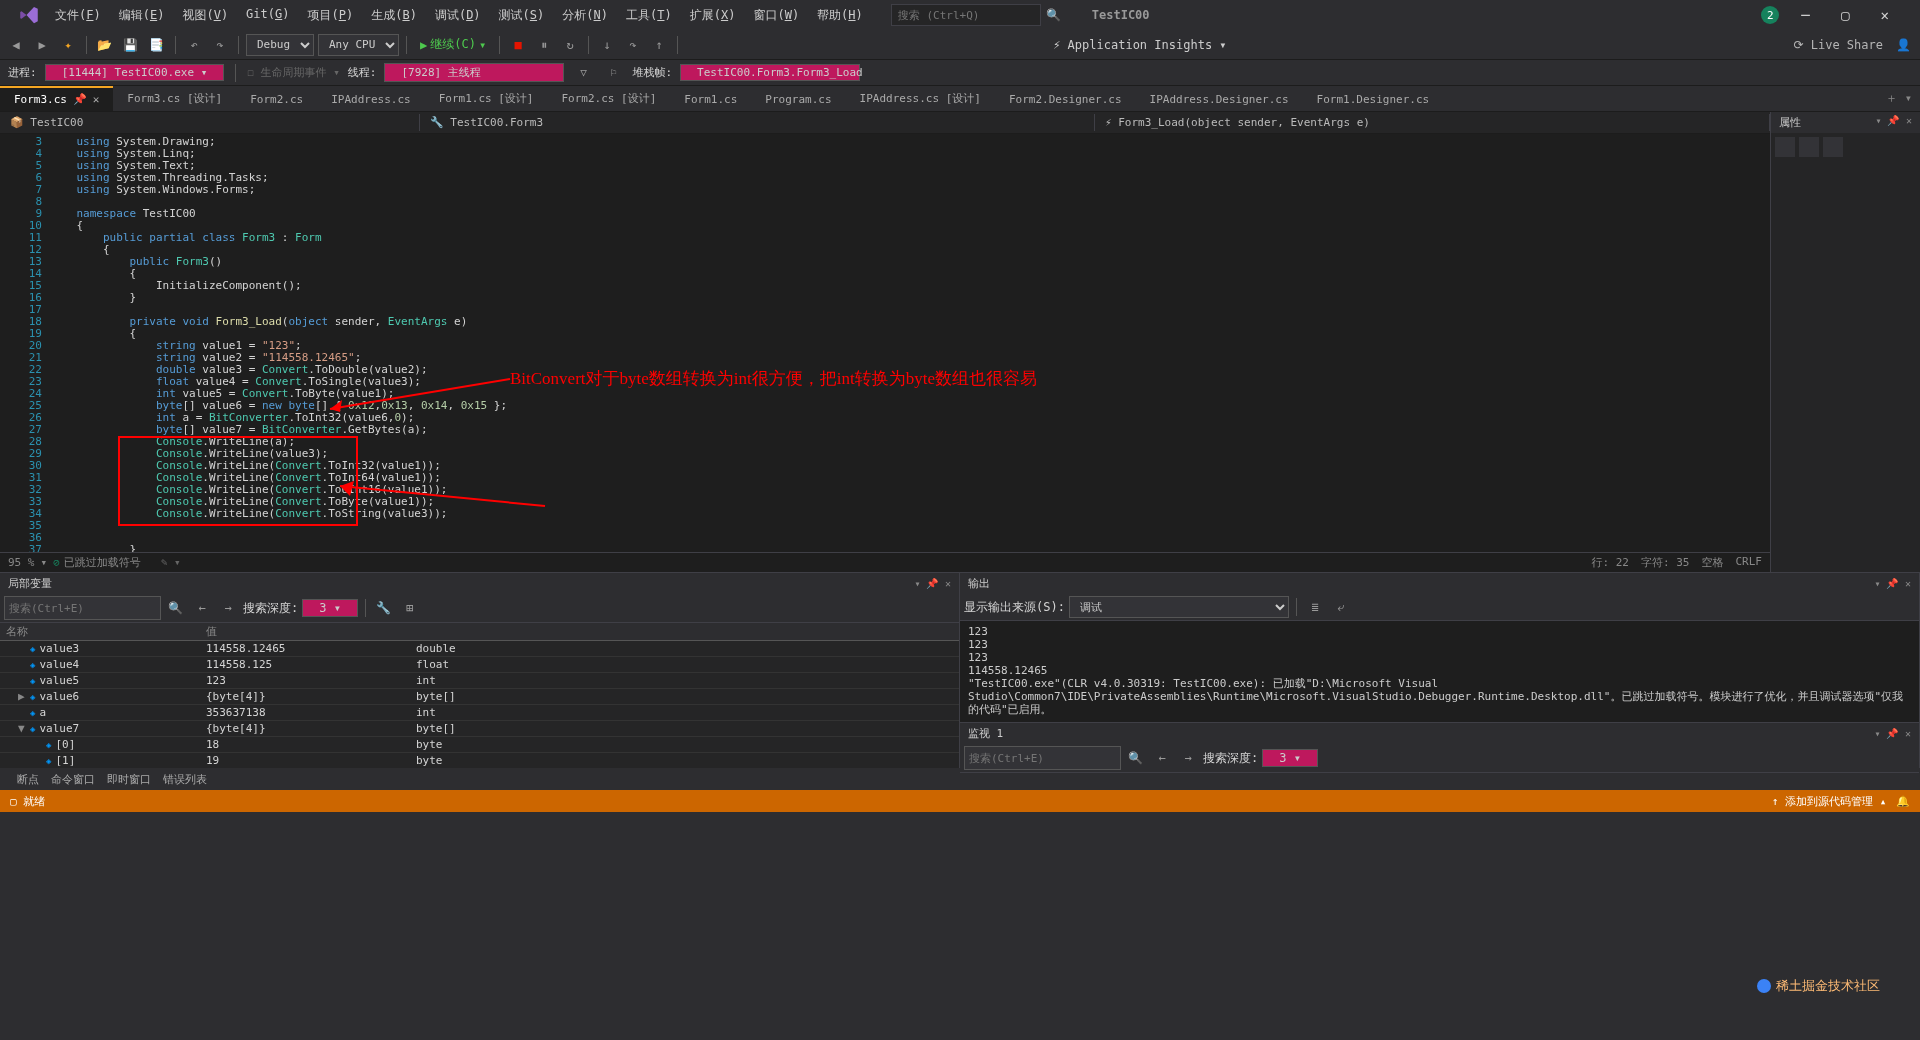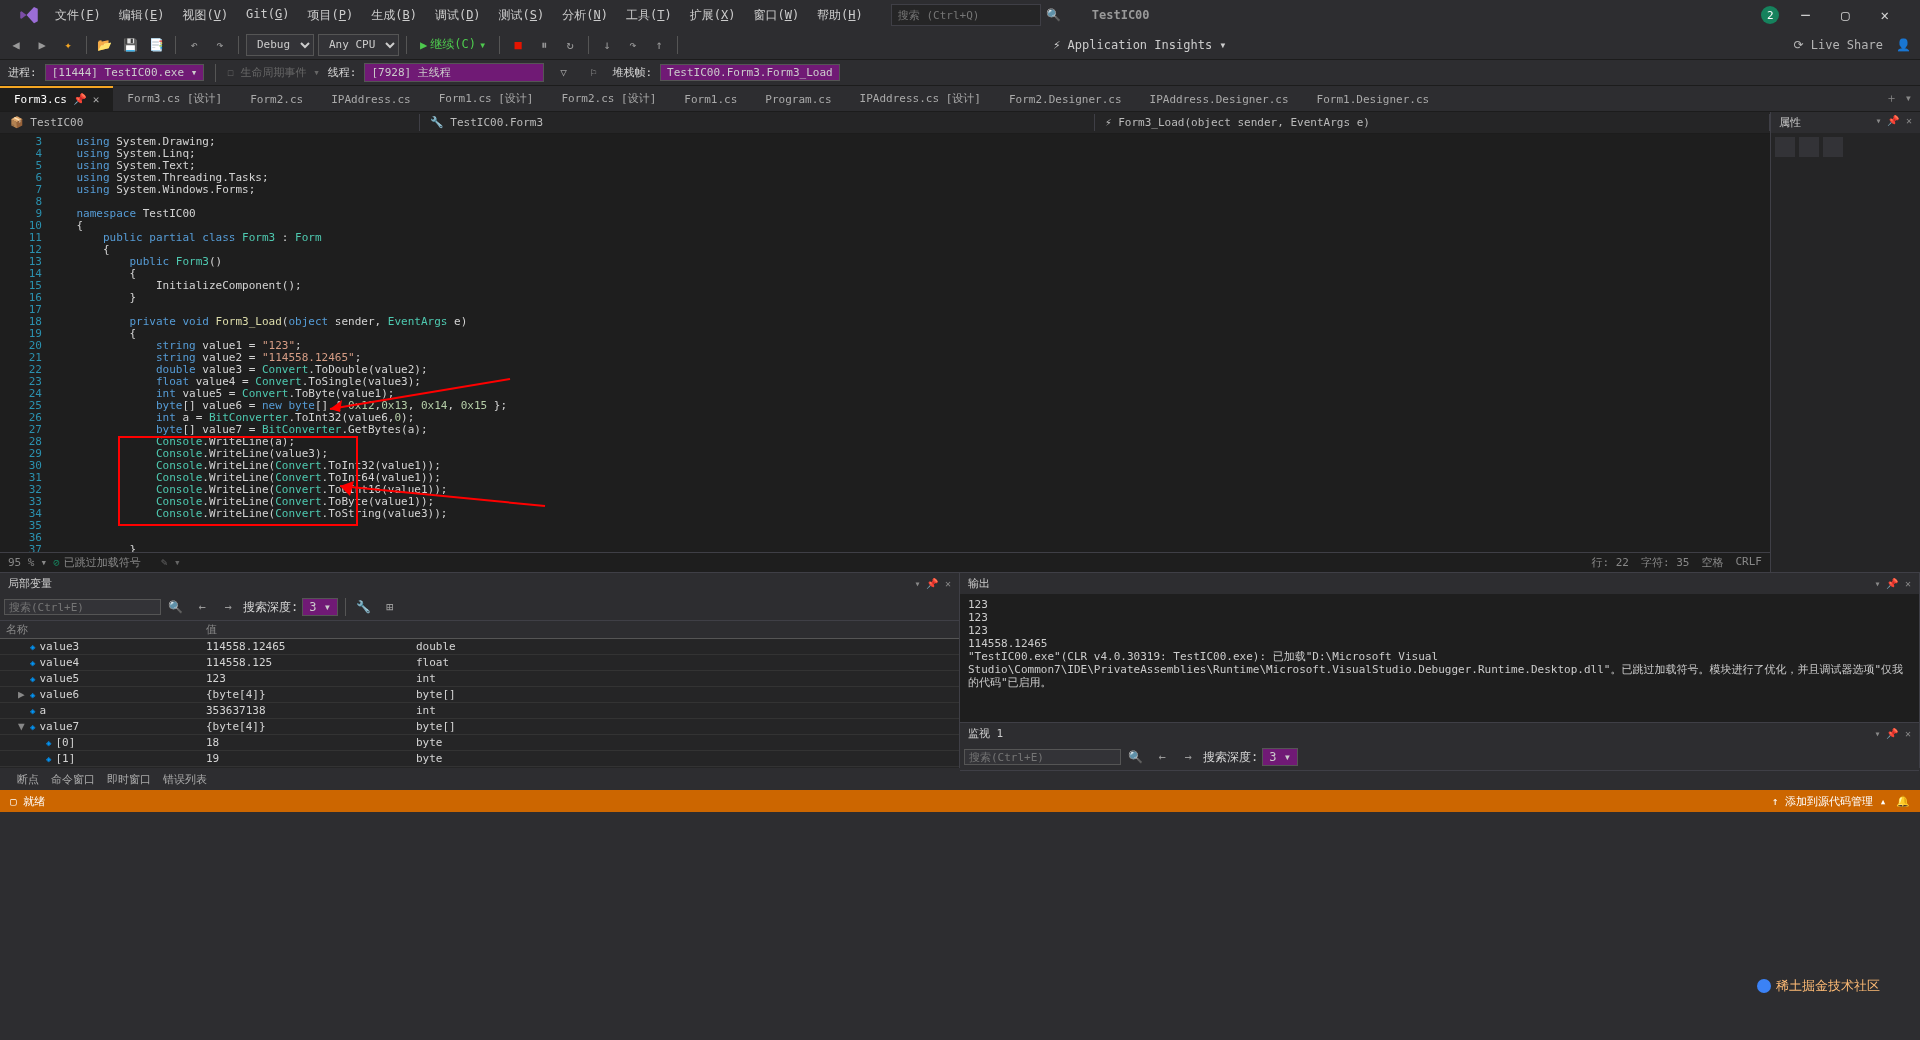--- a/index.html
+++ b/index.html
@@ -14,21 +14,21 @@
 .title-right { margin-left: auto; display: flex; align-items: center; gap: 10px; }
 .badge-green { background: #16825d; color: white; border-radius: 50%; width: 18px; height: 18px; display: inline-flex; align-items: center; justify-content: center; font-size: 11px; }
 .win-btns span { padding: 6px 12px; font-size: 14px; cursor: pointer; }
 .toolbar { background: #2d2d30; height: 30px; display: flex; align-items: center; padding: 0 5px; gap: 4px; border-bottom: 1px solid #1c1c1c; }
 .tb-btn { width: 22px; height: 22px; display: inline-flex; align-items: center; justify-content: center; color: #999; cursor: pointer; }
 .tb-sep { width: 1px; height: 18px; background: #555; margin: 0 3px; }
 .tb-drop { background: #333337; border: 1px solid #555; color: #ccc; padding: 2px 6px; font-size: 11px; height: 22px; }
 .tb-continue { color: #4ec94e; display: flex; align-items: center; gap: 3px; padding: 0 6px; }
 .tb-text { color: #ccc; padding: 0 4px; }
 .debugbar { background: #2d2d30; height: 26px; display: flex; align-items: center; padding: 0 8px; gap: 8px; font-size: 11px; border-bottom: 1px solid #1c1c1c; }
-.proc-box { background: #701a75; border: 1px solid #555; padding: 1px 6px; color: #ccc; }
+.proc-box { background: #be185d; border: 1px solid #555; padding: 1px 16px; color: #ccc; }
 .tabs { background: #2d2d30; height: 26px; display: flex; align-items: flex-end; border-bottom: 1px solid #1c1c1c; position: relative; }
 .tab { padding: 5px 14px; color: #aaa; cursor: pointer; font-size: 11px; border-top: 1px solid transparent; position: relative; }
 .tab.active { background: #1e1e1e; color: #fff; border-top: 2px solid #f5a623; }
 .tab .close { margin-left: 6px; color: #aaa; }
 .navbar { background: #252526; height: 22px; display: flex; align-items: center; border-bottom: 1px solid #1c1c1c; }
 .nav-crumb { padding: 2px 10px; color: #bbb; font-size: 11px; flex: 1; border-right: 1px solid #3f3f46; }
 .main-area { display: flex; height: 460px; }
 .editor-wrap { flex: 1; display: flex; flex-direction: column; position: relative; }
 .code-area { flex: 1; display: flex; background: #1e1e1e; position: relative; overflow: hidden; }
 .gutter { width: 50px; background: #1e1e1e; text-align: right; padding-right: 8px; color: #2b91af; font-size: 11px; line-height: 12px; padding-top: 2px; }
@@ -44,21 +44,21 @@
 .right-panel { width: 150px; background: #252526; border-left: 1px solid #3f3f46; }
 .panel-title { background: #2d2d30; padding: 3px 8px; color: #ccc; font-size: 11px; display: flex; justify-content: space-between; }
 .props-icons { padding: 4px; display: flex; gap: 4px; }
 .props-icons span { width: 20px; height: 20px; background: #333337; display: inline-block; }
 .statusline { background: #1e1e1e; height: 20px; display: flex; align-items: center; padding: 0 8px; font-size: 11px; color: #888; border-top: 1px solid #3f3f46; }
 .statusline .right { margin-left: auto; display: flex; gap: 12px; }
 .bottom-panels { display: flex; height: 196px; border-top: 1px solid #3f3f46; }
 .btm-panel { background: #252526; flex: 1; display: flex; flex-direction: column; border-right: 1px solid #3f3f46; }
 .btm-header { background: #2d2d30; padding: 3px 8px; color: #ccc; font-size: 11px; display: flex; justify-content: space-between; align-items: center; }
 .btm-toolbar { background: #2d2d30; padding: 2px 4px; display: flex; align-items: center; gap: 4px; border-bottom: 1px solid #3f3f46; }
-.btm-search { background: #333337; border: 1px solid #555; color: #888; padding: 1px 4px; flex: 0 0 150px; font-size: 11px; height: 16px; }
+.btm-search { background: #333337; border: 1px solid #555; color: #888; padding: 1px 4px; flex: 0 0 150px; font-size: 11px; height: 24px; }
 .var-table { flex: 1; overflow: auto; font-size: 11px; }
 .var-row { display: flex; border-bottom: 1px solid #333; height: 16px; align-items: center; }
 .var-row.header { background: #2d2d30; color: #888; height: 18px; border-bottom: 1px solid #555; }
 .var-cell { padding: 0 6px; overflow: hidden; }
 .var-cell.name { width: 200px; display: flex; align-items: center; }
 .var-cell.val { width: 210px; }
 .var-cell.type { flex: 1; }
 .var-exp { color: #888; width: 12px; display: inline-block; }
 .var-icon { color: #0097fb; margin-right: 4px; font-size: 9px; }
 .output-body { flex: 1; background: #1e1e1e; padding: 4px 8px; font-size: 11px; line-height: 13px; color: #ccc; white-space: pre-wrap; overflow: auto; }
@@ -210,20 +210,21 @@
           <div class="ln">31</div>
           <div class="ln">32</div>
           <div class="ln">33</div>
           <div class="ln">34</div>
           <div class="ln">35</div>
           <div class="ln">36</div>
           <div class="ln">37</div>
         </div>
       <div class="code" id="code"><div>    <span class="kw">using</span> System.Drawing;</div><div>    <span class="kw">using</span> System.Linq;</div><div>    <span class="kw">using</span> System.Text;</div><div>    <span class="kw">using</span> System.Threading.Tasks;</div><div>    <span class="kw">using</span> System.Windows.Forms;</div><div>&nbsp;</div><div>    <span class="kw">namespace</span> TestIC00</div><div>    {</div><div>        <span class="kw">public partial class</span> <span class="cls">Form3</span> : <span class="cls">Form</span></div><div>        {</div><div>            <span class="kw">public</span> <span class="cls">Form3</span>()</div><div>            {</div><div>                InitializeComponent();</div><div>            }</div><div>&nbsp;</div><div>            <span class="kw">private void</span> <span class="fn">Form3_Load</span>(<span class="kw">object</span> sender, <span class="cls">EventArgs</span> e)</div><div>            {</div><div>                <span class="kw">string</span> value1 = <span class="str">"123"</span>;</div><div>                <span class="kw">string</span> value2 = <span class="str">"114558.12465"</span>;</div><div>                <span class="kw">double</span> value3 = <span class="cls">Convert</span>.ToDouble(value2);</div><div>                <span class="kw">float</span> value4 = <span class="cls">Convert</span>.ToSingle(value3);</div><div>                <span class="kw">int</span> value5 = <span class="cls">Convert</span>.ToByte(value1);</div><div>                <span class="kw">byte</span>[] value6 = <span class="kw">new byte</span>[] { <span class="num">0x12</span>,<span class="num">0x13</span>, <span class="num">0x14</span>, <span class="num">0x15</span> };</div><div>                <span class="kw">int</span> a = <span class="cls">BitConverter</span>.ToInt32(value6,<span class="num">0</span>);</div><div>                <span class="kw">byte</span>[] value7 = <span class="cls">BitConverter</span>.GetBytes(a);</div><div>                <span class="cls">Console</span>.WriteLine(a);</div><div>                <span class="cls">Console</span>.WriteLine(value3);</div><div>                <span class="cls">Console</span>.WriteLine(<span class="cls">Convert</span>.ToInt32(value1));</div><div>                <span class="cls">Console</span>.WriteLine(<span class="cls">Convert</span>.ToInt64(value1));</div><div>                <span class="cls">Console</span>.WriteLine(<span class="cls">Convert</span>.ToUInt16(value1));</div><div>                <span class="cls">Console</span>.WriteLine(<span class="cls">Convert</span>.ToByte(value1));</div><div>                <span class="cls">Console</span>.WriteLine(<span class="cls">Convert</span>.ToString(value3));</div><div>&nbsp;</div><div>&nbsp;</div><div>            }</div></div>
 
+      <div class="annot1" style="left:510px; top:233px">BitConvert对于byte数组转换为int很方便，把int转换为byte数组也很容易</div>
       <svg class="arrow-svg" style="position:absolute;left:320px;top:240px;width:200px;height:40px">
           <line x1="190" y1="5" x2="10" y2="35"></line>
           <polygon points="10,35 22,26 20,38"></polygon>
         </svg>
       <svg class="arrow-svg" style="position:absolute;left:330px;top:342px;width:220px;height:40px">
           <line x1="215" y1="30" x2="10" y2="10"></line>
           <polygon points="10,10 24,5 20,20"></polygon>
         </svg>
       <div class="redbox" style="left:118px;top:302px;width:240px;height:90px"></div>
     </div>
@@ -321,20 +322,27 @@
           </div>
           <div class="var-row"></div>
         </div>
     </div>
   </div>
   <div class="btm-panel">
     <div class="btm-header">
         <span>输出</span>
         <span class="hdr-icons">▾ 📌 ✕</span>
       </div>
+    <div class="btm-toolbar">
+      <span>显示输出来源(S):</span>
+      <select class="tb-drop" style="width:220px"><option>调试</option></select>
+      <span class="tb-sep"></span>
+      <span class="tb-btn">≣</span>
+      <span class="tb-btn">⤶</span>
+    </div>
     <div class="output-body" id="output-body"><div class="output-line">123</div><div class="output-line">123</div><div class="output-line">123</div><div class="output-line">114558.12465</div><div class="output-line">"TestIC00.exe"(CLR v4.0.30319: TestIC00.exe): 已加载"D:\Microsoft Visual Studio\Common7\IDE\PrivateAssemblies\Runtime\Microsoft.VisualStudio.Debugger.Runtime.Desktop.dll"。已跳过加载符号。模块进行了优化，并且调试器选项"仅我的代码"已启用。</div></div>
     <div class="watch-panel">
       <div class="btm-header">
           <span>监视 1</span>
           <span class="hdr-icons">▾ 📌 ✕</span>
         </div>
       <div class="btm-toolbar">
         <input class="btm-search" placeholder="搜索(Ctrl+E)" style="">
         <span class="tb-btn">🔍</span>
         <span class="tb-btn">←</span>

